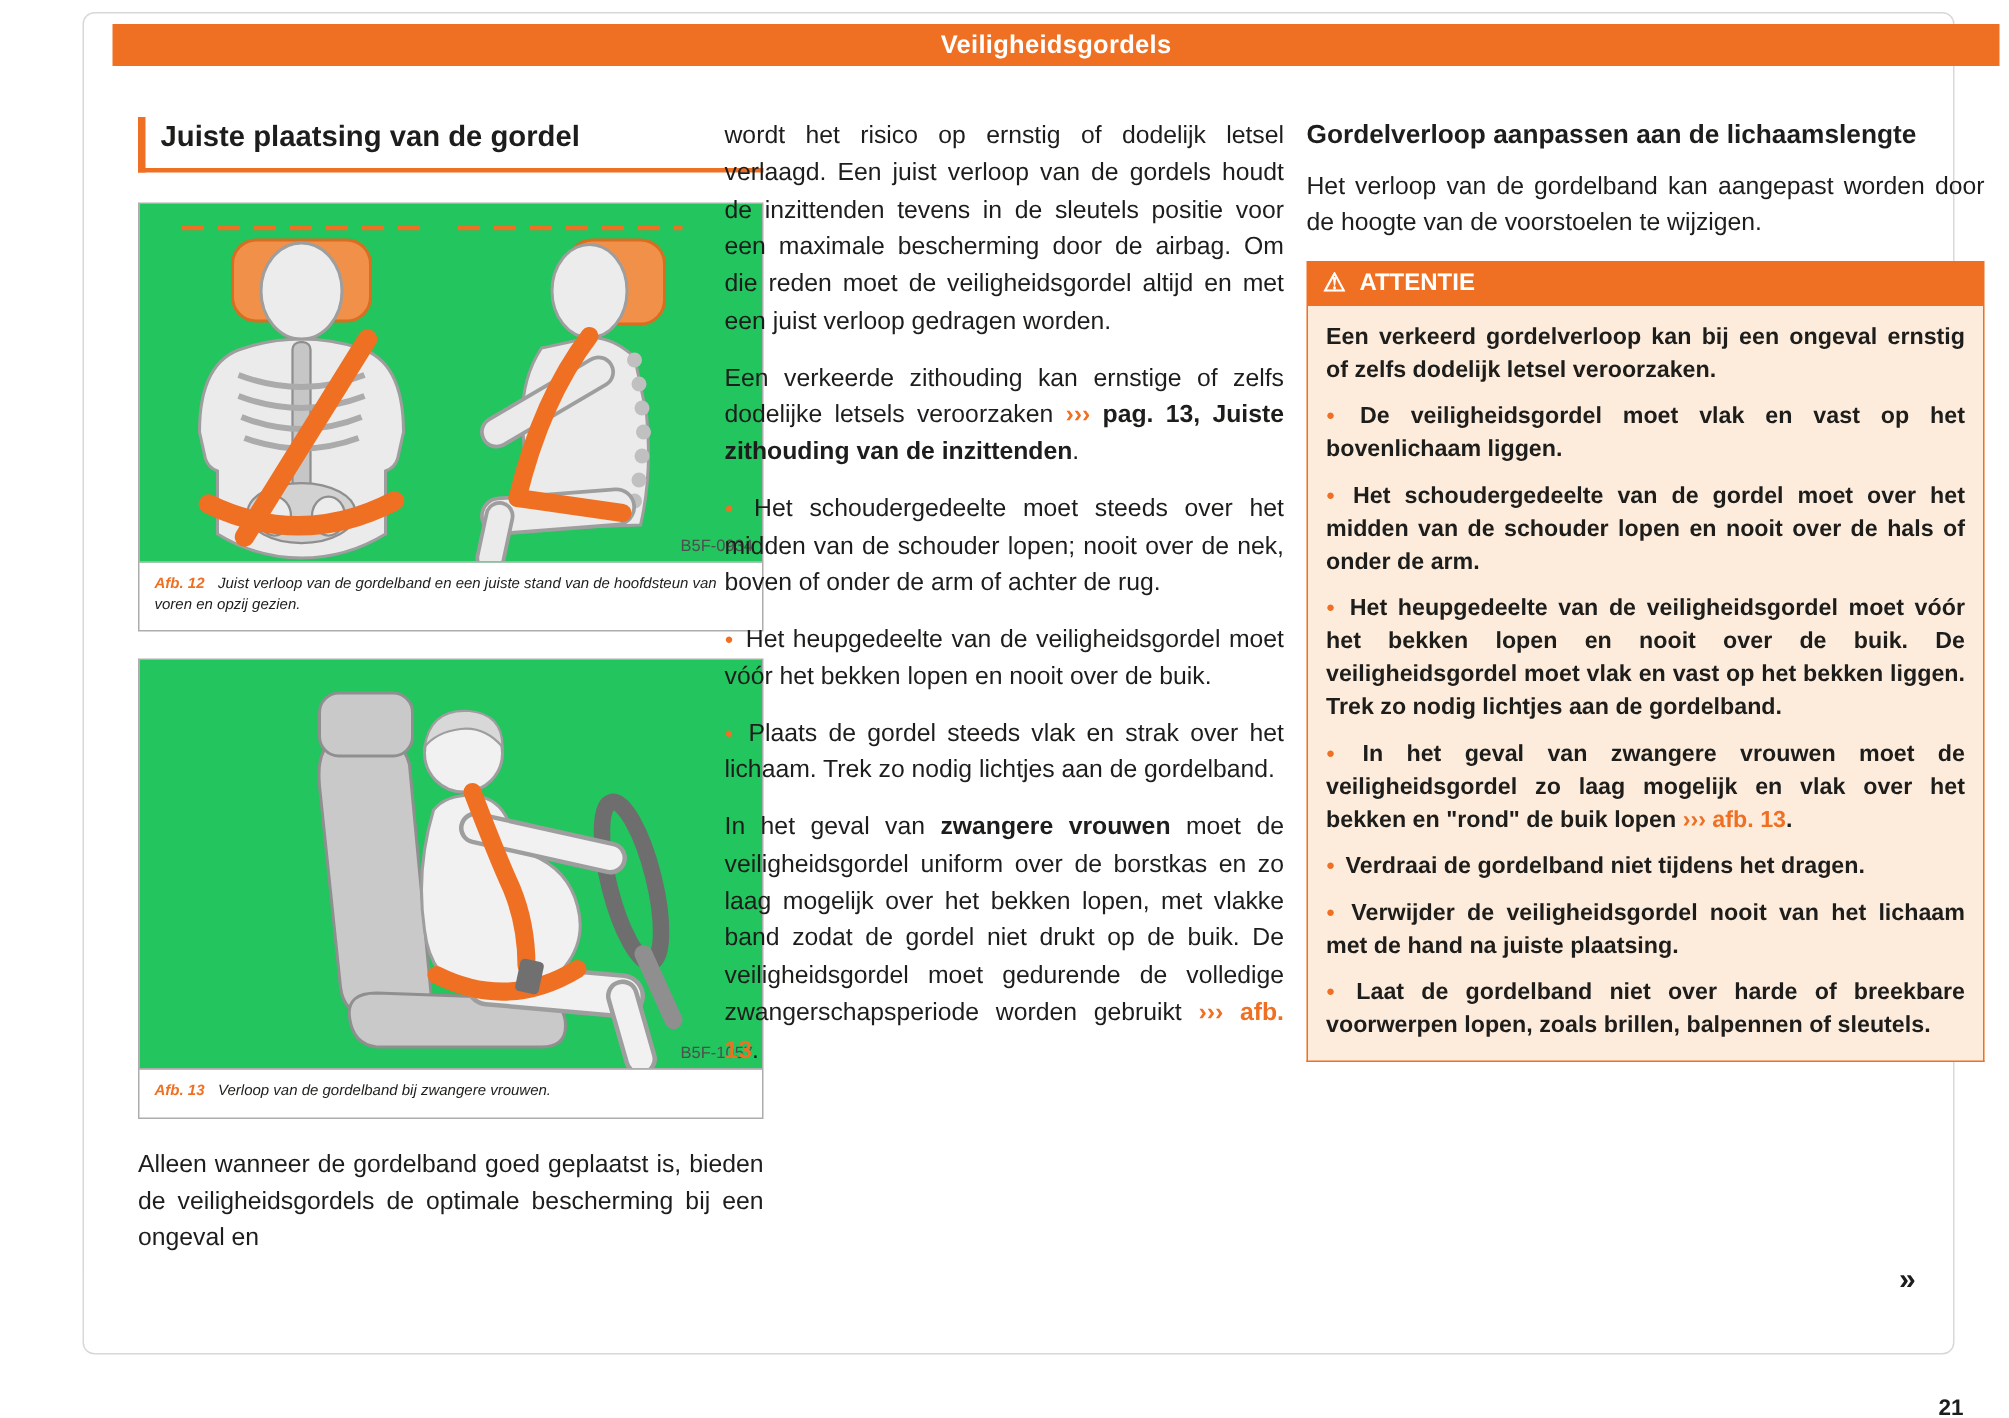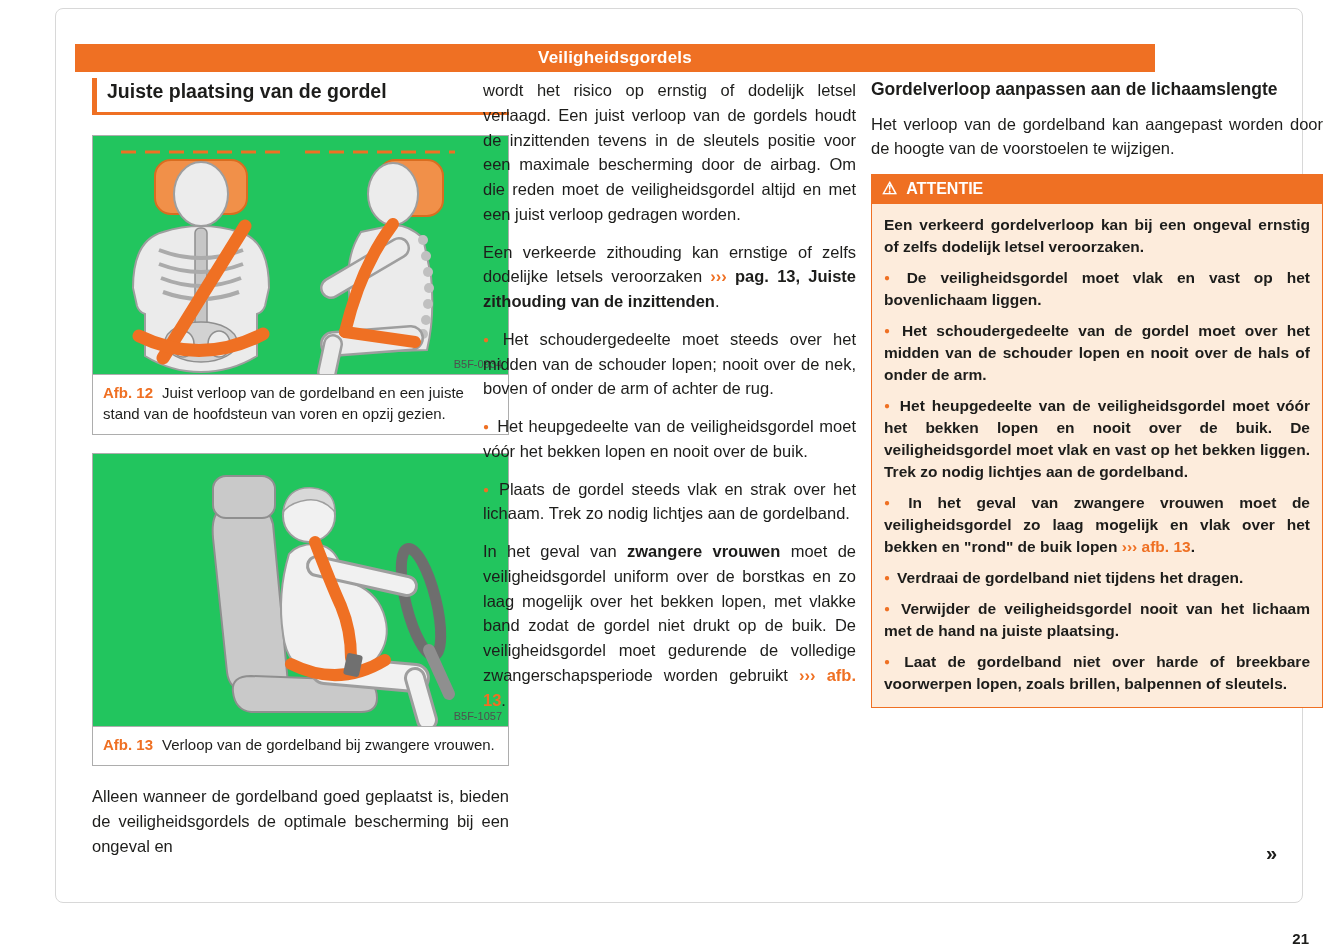--- a/index.html
+++ b/index.html
@@ -8,37 +8,37 @@
     --ink:#1d1d1b;
     --figborder:#adadad;
   }
   *{box-sizing:border-box;margin:0;padding:0;}
   html,body{width:1339px;height:945px;background:#ffffff;overflow:hidden;}
   body{font-family:"Liberation Sans",sans-serif;color:var(--ink);position:relative;}
 
   .page-frame{position:absolute;left:55px;top:8px;width:1248px;height:895px;
     border:1px solid #d8d8d8;border-radius:8px;pointer-events:none;}
 
-  .header-bar{position:absolute;left:75px;top:44px;width:1080px;height:28px;
+  .header-bar{position:absolute;left:75px;top:16px;width:1258px;height:28px;
     background:var(--accent);color:#fff;font-weight:bold;font-size:17px;
     display:flex;align-items:center;justify-content:center;letter-spacing:.2px;}
 
   .col{position:absolute;top:78px;}
   .col-left{left:92px;width:417px;}
   .col-middle{left:483px;width:373px;}
   .col-right{left:871px;width:452px;}
 
   .section-title{font-size:19.5px;font-weight:bold;line-height:1.2;
     border-left:5px solid var(--accent);border-bottom:3px solid var(--accent);
     padding:2px 0 9px 10px;margin-bottom:20px;}
 
   .fig{border:1px solid var(--figborder);background:#fff;margin-bottom:18px;}
   .fig-image{position:relative;border-bottom:1px solid var(--figborder);line-height:0;background:#22c55e;}
   .fig-code{position:absolute;right:6px;bottom:4px;font-size:11px;color:#4f4f4f;line-height:1;}
-  .fig-caption{padding:8px 10px 10px;font-size:15px;line-height:1.35;}
+  .fig-caption{padding:8px 10px 10px;font-size:10px;line-height:1.35;font-style:italic;}
   .fig-label{color:var(--accent);font-weight:bold;padding-right:9px;}
 
   .body-text{font-size:16.5px;line-height:1.5;text-align:justify;margin-bottom:13px;}
   .bullets{margin-bottom:0;}
   .bullet-item{font-size:16.5px;line-height:1.5;text-align:justify;margin-bottom:13px;}
   .bullet-dot{color:var(--accent);font-size:10px;padding-right:7px;position:relative;top:-2px;}
 
   .sub-title{font-size:17.5px;font-weight:bold;line-height:1.35;margin-bottom:10px;}
 
   .attention{margin-top:2px;}

